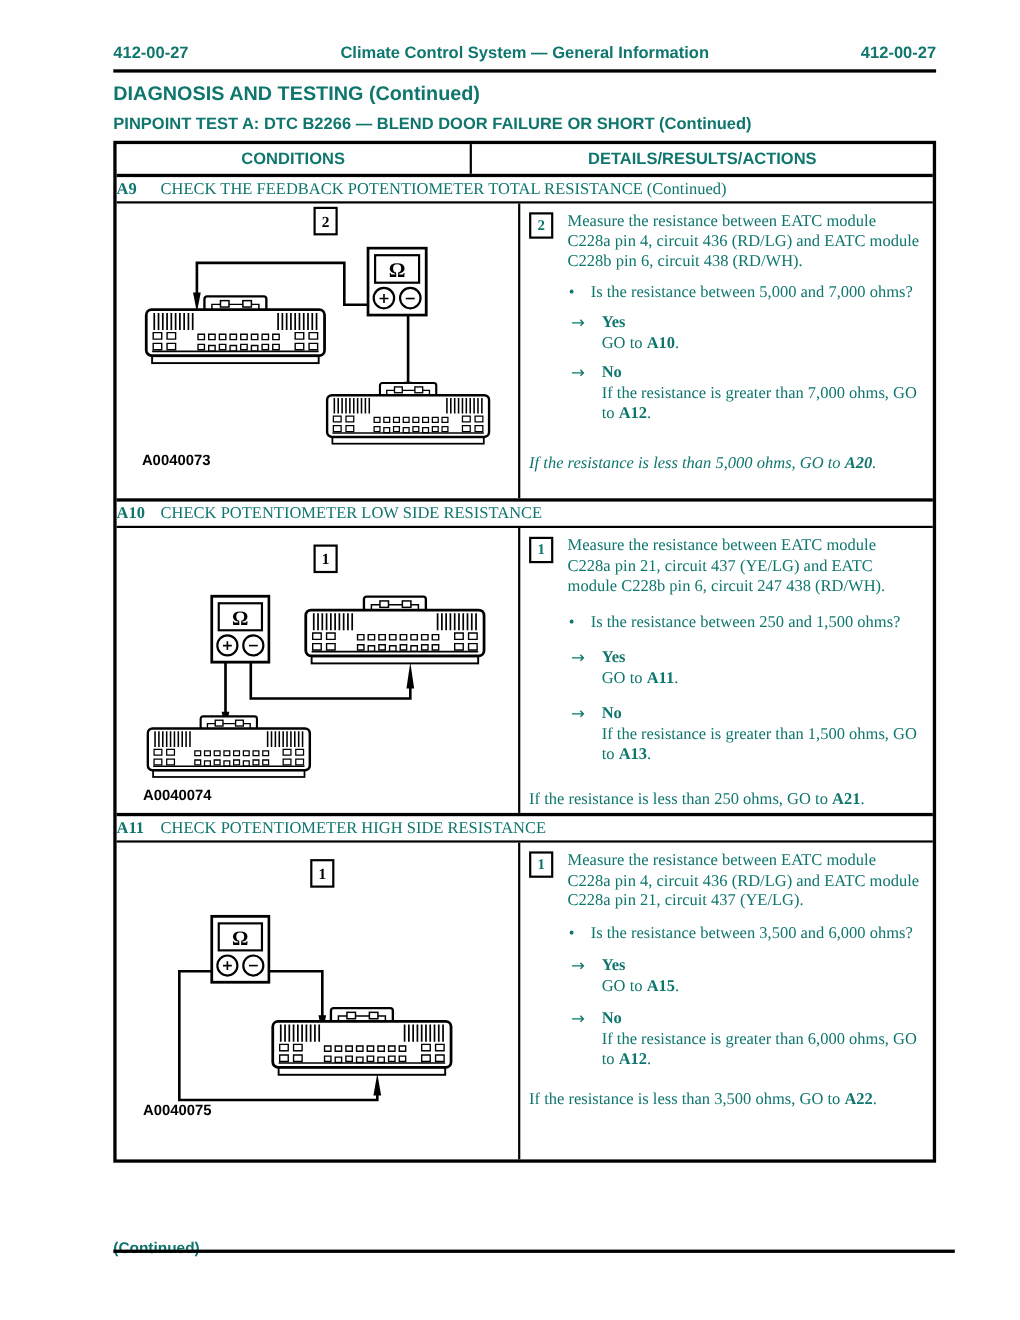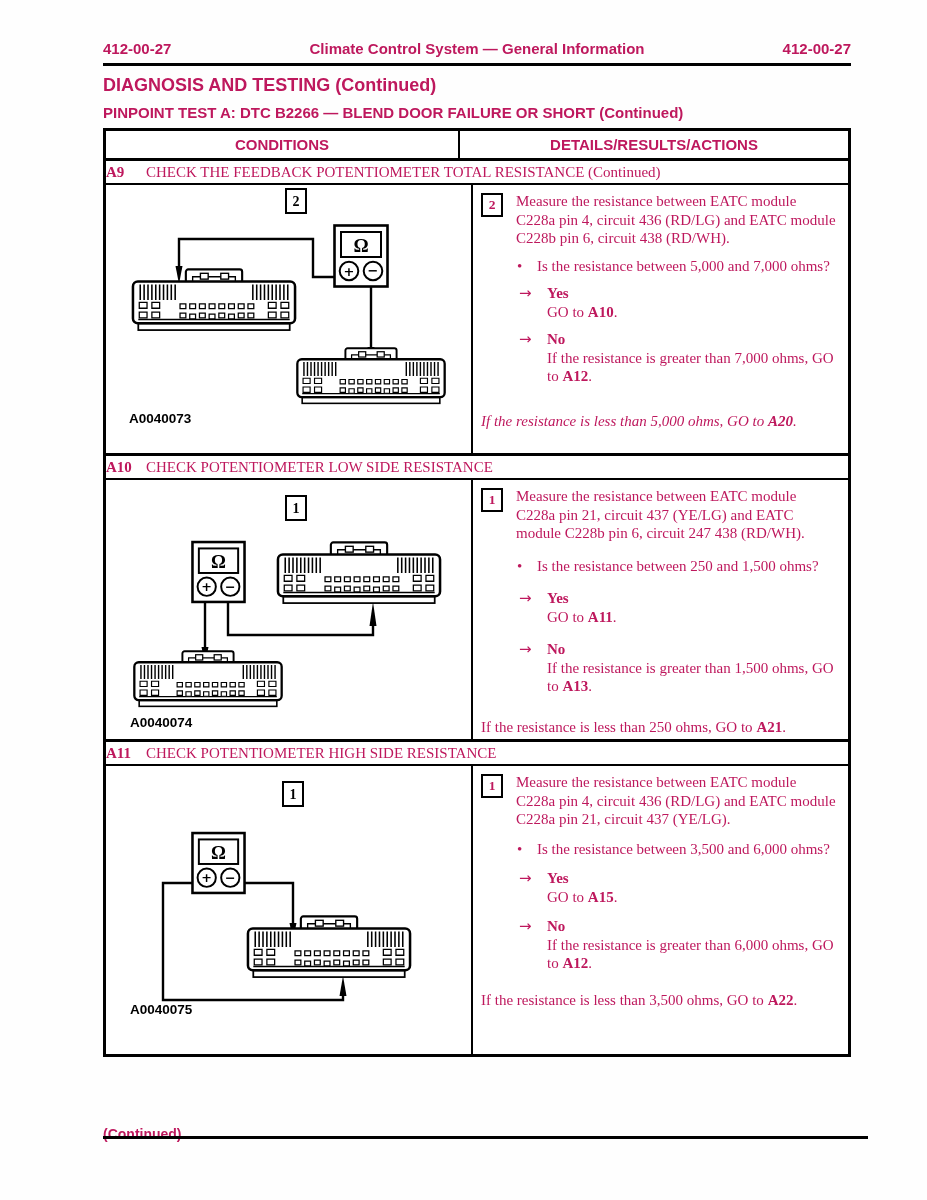--- a/index.html
+++ b/index.html
@@ -1,28 +1,28 @@
 <!DOCTYPE html>
 <html><head>
 <meta charset="utf-8">
 <style>
   html,body{margin:0;padding:0;background:#e8e8e8;}
-  .page{position:relative;width:927px;height:1200px;background:#fefefe;color:#be185d;overflow:hidden;}
+  .page{position:relative;width:927px;height:1200px;background:#fefefe;color:#0f766e;overflow:hidden;}
 
   
   .hdr{position:absolute;left:103px;top:40px;width:748px;display:flex;justify-content:space-between;align-items:baseline;font:bold 15px "Liberation Sans",sans-serif;}
   .hdr-rule{position:absolute;left:103px;top:63px;width:748px;height:3px;background:#000;}
   .h1{position:absolute;left:103px;top:75px;font:bold 18px "Liberation Sans",sans-serif;}
   .h2{position:absolute;left:103px;top:104px;font:bold 15px "Liberation Sans",sans-serif;}
 
   
   .dtable{position:absolute;left:103px;top:128px;width:748px;border:3px solid #000;box-sizing:border-box;font-family:"Liberation Serif",serif;background:#fff;}
   .thead{display:flex;height:27px;border-bottom:3px solid #000;font:bold 15px "Liberation Sans",sans-serif;}
   .thead>div{display:flex;align-items:center;justify-content:center;box-sizing:border-box;}
-  .c-cond{width:354px;border-right:2px solid #000;}
+  .c-cond{width:323px;border-right:2px solid #000;}
   .c-det{flex:1;}
 
   .sec-title{height:24px;border-bottom:2px solid #000;display:flex;align-items:center;font-size:15px;box-sizing:border-box;}
   .sec-title .rid{font-weight:bold;width:40px;flex:0 0 auto;}
   .sec-body{display:flex;border-bottom:3px solid #000;}
   .sec-body.last{border-bottom:none;}
   .cond{width:367px;border-right:2px solid #000;box-sizing:border-box;position:relative;overflow:hidden;}
   .det{flex:1;padding:7px 10px 2px 8px;font-size:15px;line-height:18.5px;overflow:hidden;}
   .h-a9{height:268px;} .h-a10{height:259px;} .h-a11{height:288px;}
 

